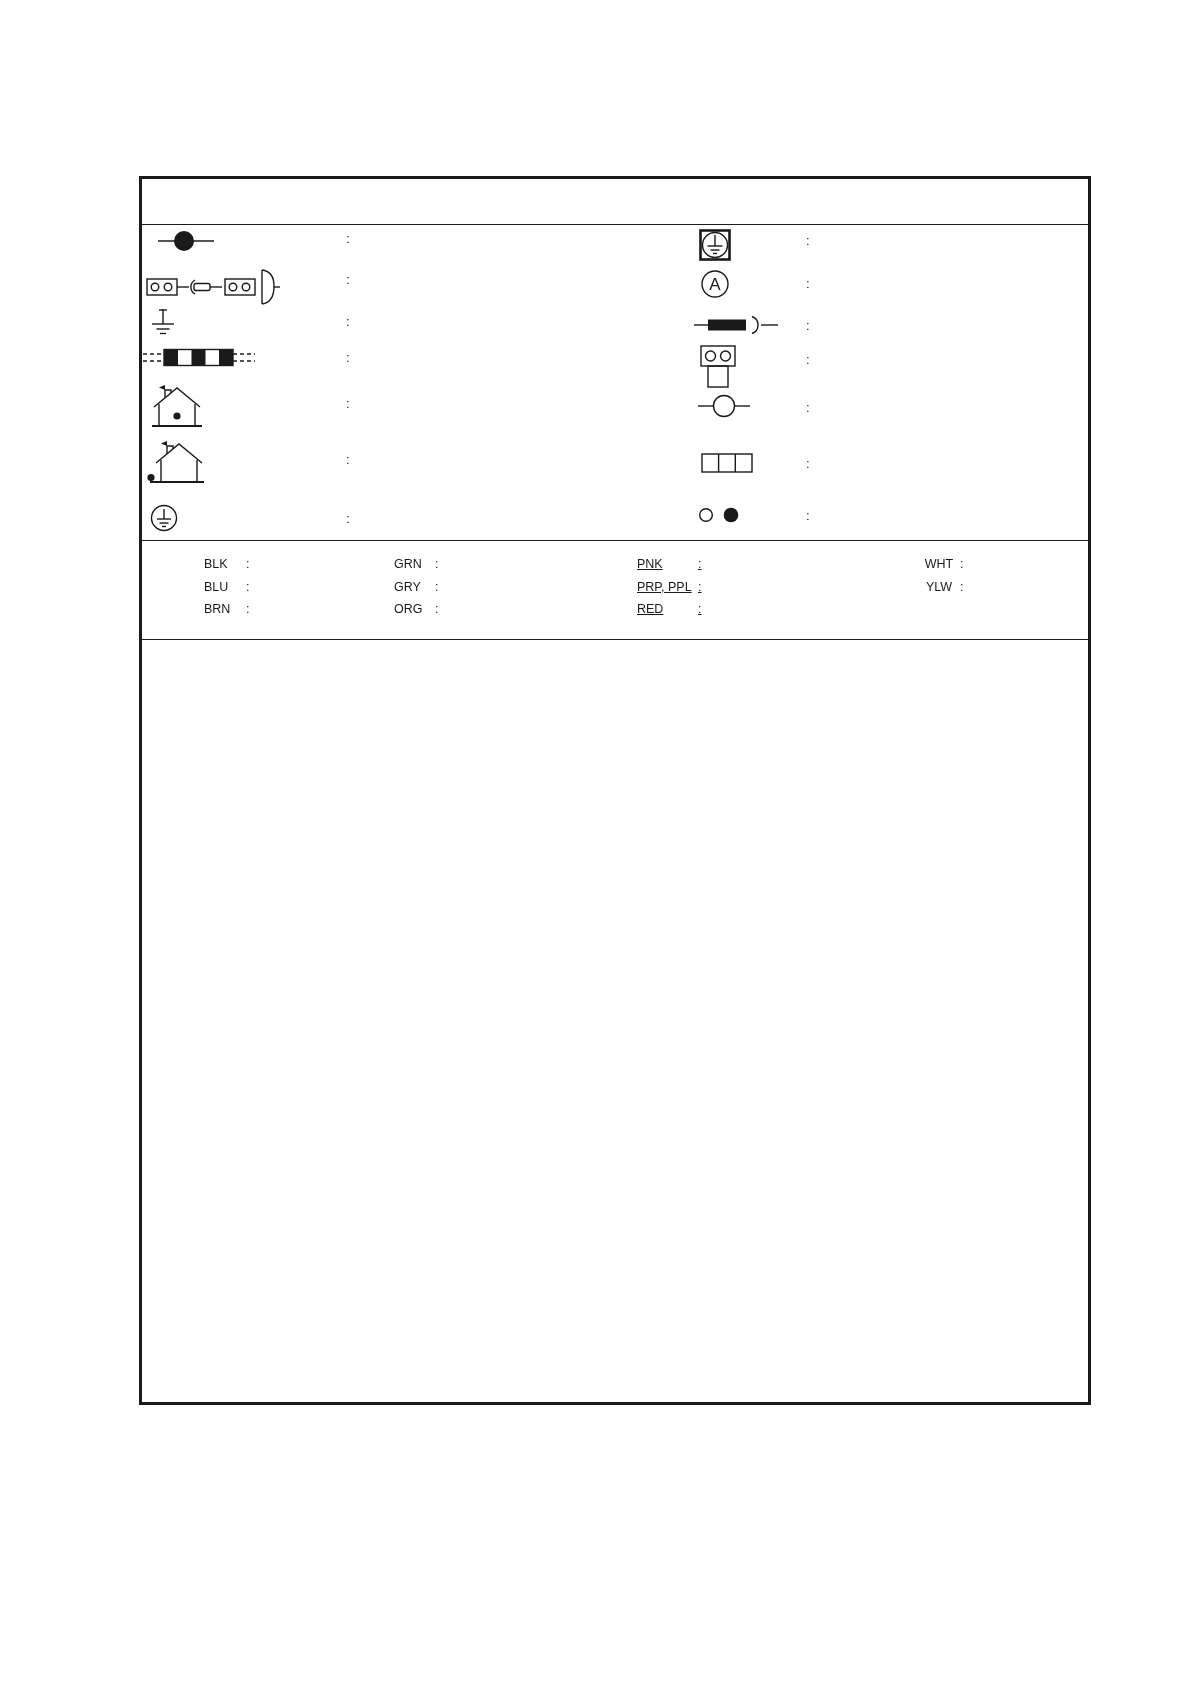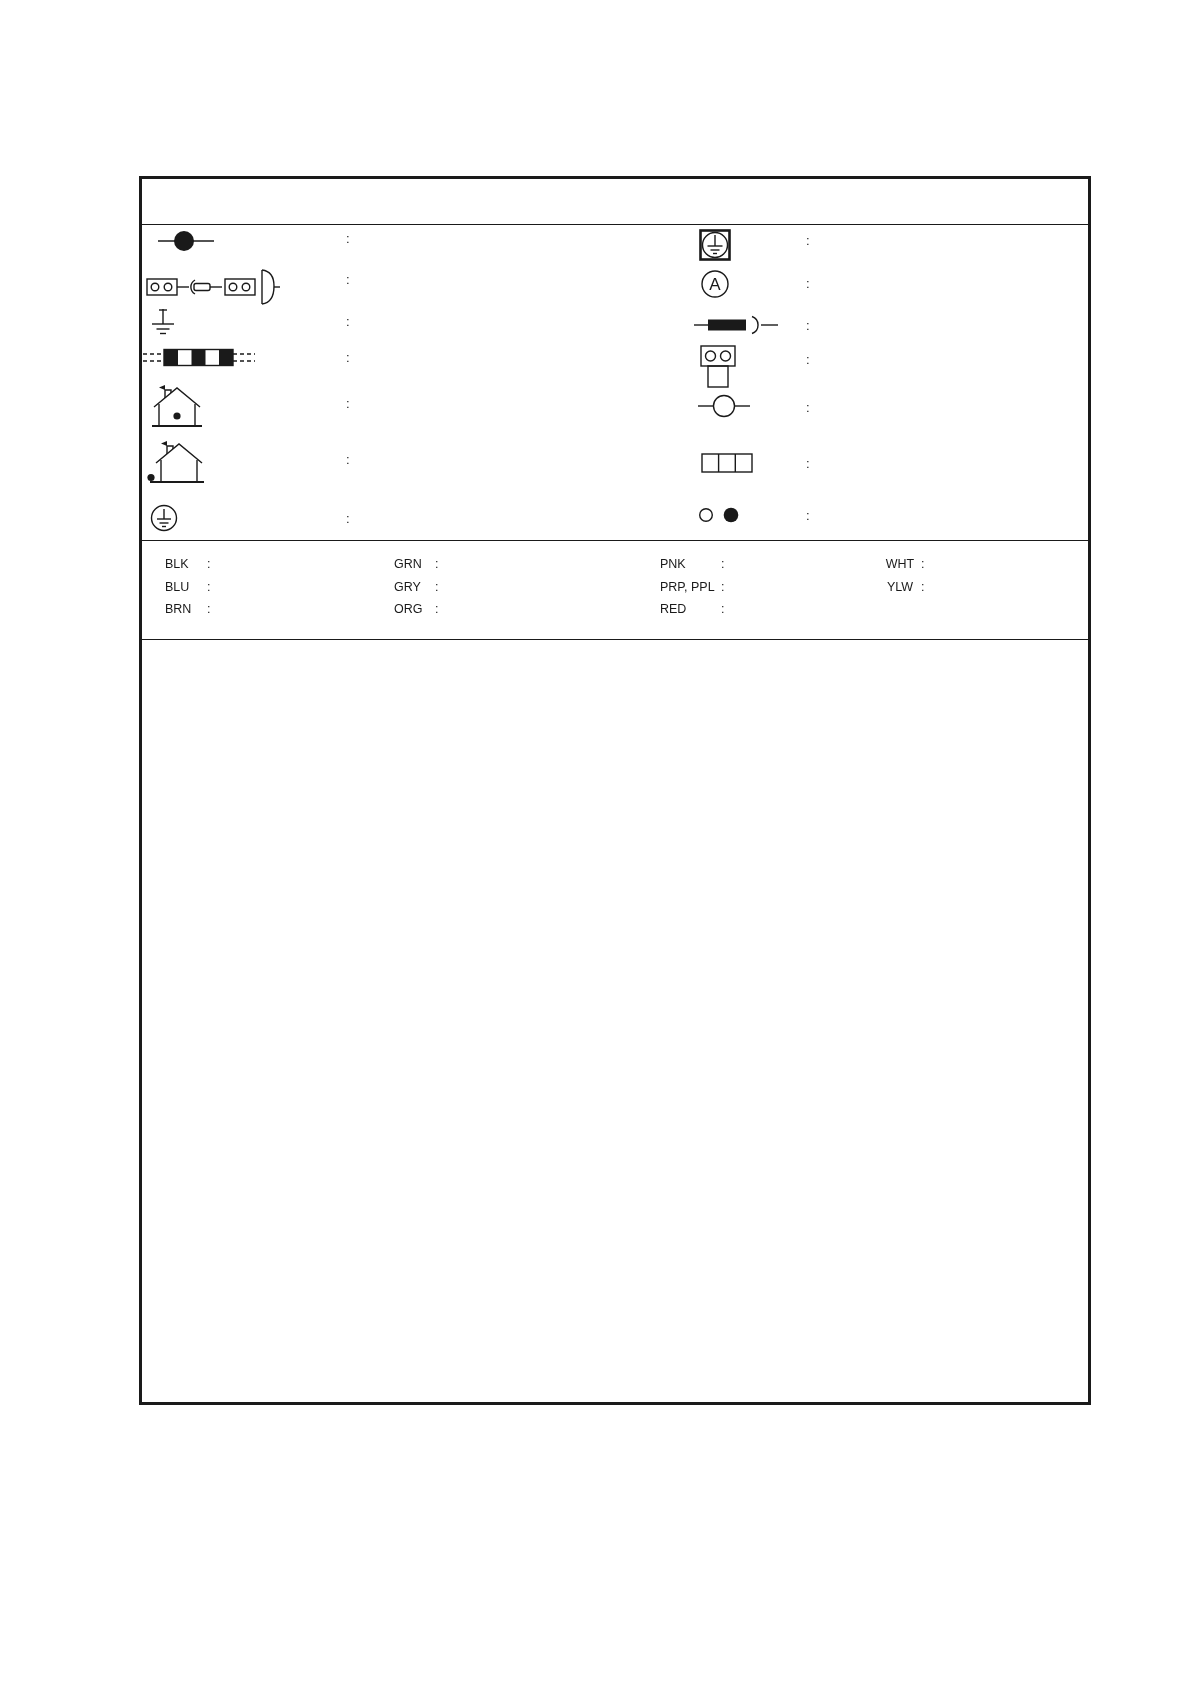--- a/index.html
+++ b/index.html
@@ -19,21 +19,21 @@
   svg .thick{stroke-width:2.6;}
   svg .dash{stroke-dasharray:4,3;}
   svg .base{stroke-width:2;}
   .svg-text{fill:#1a1a1a;stroke:none;font-size:17px;font-family:"Liberation Sans",sans-serif;}
   .colon{position:absolute;font-size:13px;line-height:13px;}
   .desc{position:absolute;font-size:12px;line-height:13px;white-space:nowrap;}
   .hdr-title{position:absolute;left:10px;top:14px;font-size:14px;}
   .cc-col{position:absolute;top:12px;}
   .cc-row{display:flex;align-items:center;height:22.5px;}
   .cc-label{font-size:12.5px;}
-  .w42 .cc-label{width:42px;}
+  .w42 .cc-label{width:42px;margin-left:39px;}
   .w41 .cc-label{width:41px;}
   .w61 .cc-label{width:61px;}
   .cc-colon{font-size:12.5px;}
   .cc-desc{font-size:12.5px;margin-left:10px;white-space:nowrap;}
 </style>
 </head>
 <body>
 
 <div class="page">
   <div class="outer">
@@ -246,21 +246,21 @@
           <span class="cc-colon">:</span>
           <span class="cc-desc"></span>
         </div>
         <div class="cc-row">
           <span class="cc-label">ORG</span>
           <span class="cc-colon">:</span>
           <span class="cc-desc"></span>
         </div>
       </div>
 
-      <div class="cc-col w61" style="left:518px;">
+      <div class="cc-col w61" style="left:495px;text-decoration:underline;">
         <div class="cc-row">
           <span class="cc-label">PNK</span>
           <span class="cc-colon">:</span>
           <span class="cc-desc"></span>
         </div>
         <div class="cc-row">
           <span class="cc-label">PRP, PPL</span>
           <span class="cc-colon">:</span>
           <span class="cc-desc"></span>
         </div>

